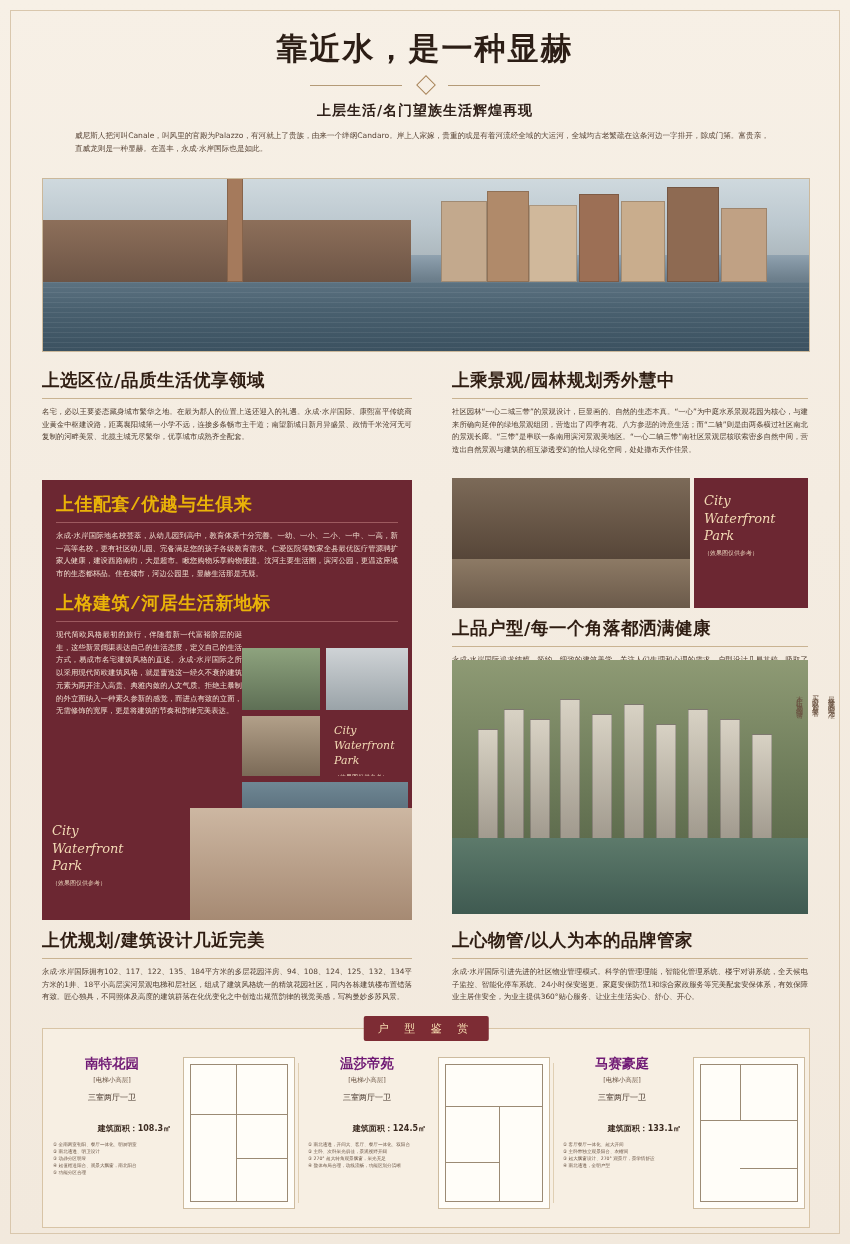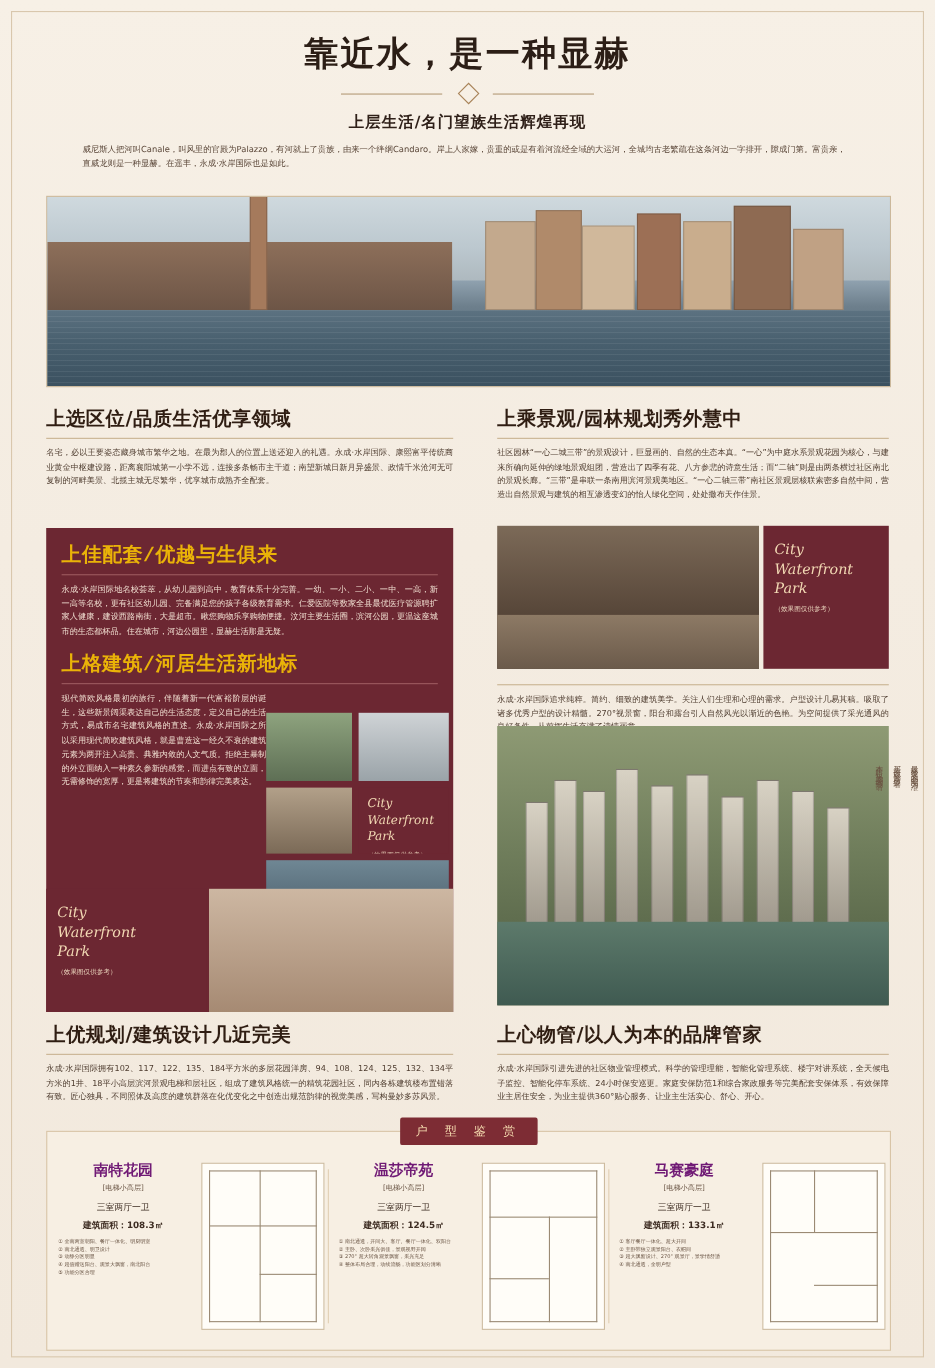--- a/index.html
+++ b/index.html
@@ -131,21 +131,21 @@
     background:#7d2c34;color:#f6dcb0;font-size:11px;letter-spacing:6px;
     padding:5px 14px;border-radius:2px;font-family:"DejaVu Serif","Liberation Serif",serif;
   }
   .plan{position:absolute;top:26px;width:242px;height:162px;}
   .plan .pTitle{
     font-family:"DejaVu Serif","Liberation Serif",serif;
     font-size:13.5px;font-weight:bold;color:#701a75;text-align:center;
   }
   .plan .pSub{font-size:6.5px;color:#6a5545;text-align:center;margin-top:3px;}
   .plan .pType{font-size:8px;color:#3d2c22;text-align:center;margin-top:7px;}
-  .plan .pArea{font-size:8px;color:#3d2c22;text-align:center;margin-top:5px;font-weight:bold;}
+  .plan .pArea{font-size:8px;color:#3d2c22;text-align:right;margin-top:20px;font-weight:bold;}
   .plan .pNote{font-size:4.6px;color:#6a5545;line-height:1.5;margin-top:8px;}
   .plan .fp{
     position:absolute;right:0;top:2px;width:110px;height:150px;
     background:#fffdf8;border:1px solid #cdbb9f;
   }
   .fpWall{position:absolute;background:#9b8a74;}
   .planDiv{position:absolute;top:34px;width:1px;height:140px;background:#e0cfb3;}
   
   .vside{
     position:absolute;right:14px;top:690px;width:14px;
@@ -230,20 +230,21 @@
     <div class="strip"></div>
   </div>
   <div class="cityBox">
     <div class="wm" style="white-space:pre-line;">City
 Waterfront
 Park</div>
     <div class="wmSmall">（效果图仅供参考）</div>
   </div>
 
   <div style="position:absolute;left:452px;top:616px;width:356px;">
+    <div class="secTitle">上品户型/每一个角落都洒满健康</div>
     <div class="rule"></div>
     <div class="body">永成·水岸国际追求纯粹。简约、细致的建筑美学。关注人们生理和心理的需求。户型设计几易其稿。吸取了诸多优秀户型的设计精髓。270°视景窗，阳台和露台引人自然风光以渐近的色艳。为空间提供了采光通风的良好条件，从前挥牛活充满了诗情画意。</div>
   </div>
 
   <div class="aerial">
     <div class="tower" style="left:26px;height:46%;"></div>
     <div class="tower" style="left:52px;height:54%;"></div>
     <div class="tower" style="left:78px;height:50%;"></div>
     <div class="tower" style="left:108px;height:58%;"></div>
     <div class="tower" style="left:140px;height:52%;"></div>

